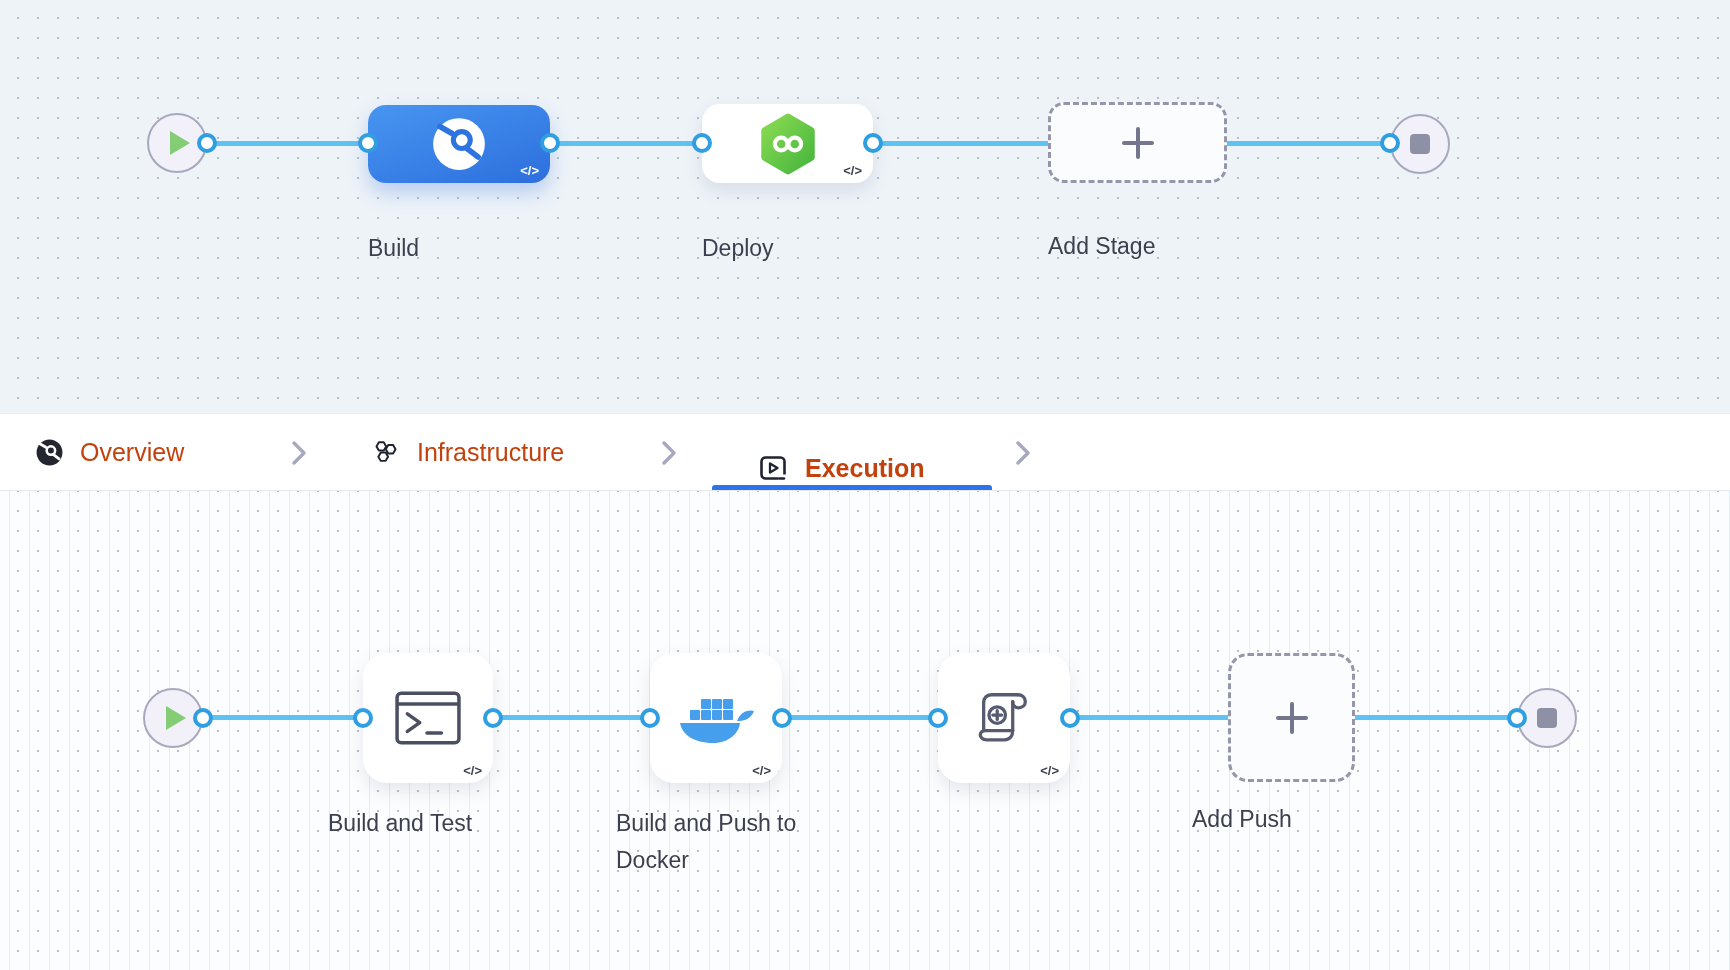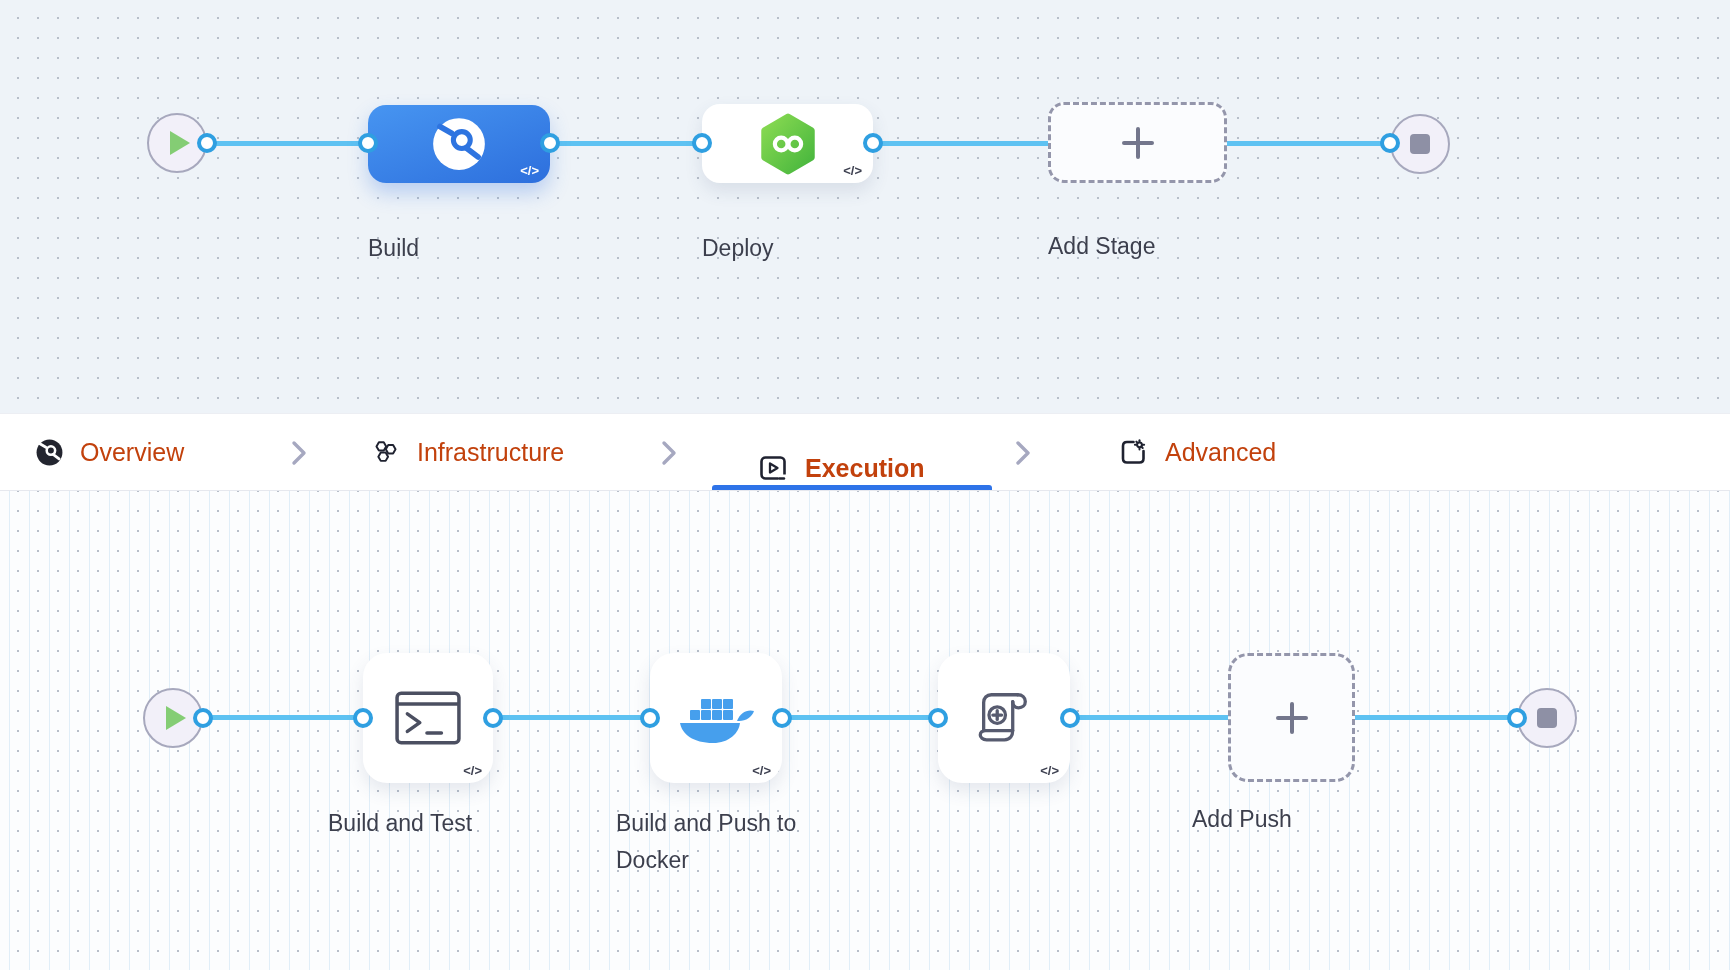--- a/index.html
+++ b/index.html
@@ -177,33 +177,20 @@
       <path d="M21,25.5 H26" stroke="#1f2230" stroke-width="2.4" stroke-linecap="round"></path>
       <path d="M12,10.5 L19.5,15 L12,19.5 Z" fill="none" stroke="#1f2230" stroke-width="2.3" stroke-linejoin="round"></path>
     </svg>
     <span class="tab-label active">Execution</span>
   </div>
 
   <svg class="tab-chevron" style="left:1014px;" width="18" height="26" viewBox="0 0 18 26">
     <polyline points="4,3 14,13 4,23" fill="none" stroke="#a6a8c0" stroke-width="3.4" stroke-linecap="round" stroke-linejoin="round"></polyline>
   </svg>
 
-  <div class="tab" style="left:1118px;">
-    <svg width="30" height="30" viewBox="0 0 30 30">
-      <path d="M15.5,5 H9 C6.2,5 5,6.2 5,9 V21.5 C5,24.3 6.2,25.5 9,25.5 H21.5 C24.3,25.5 25.5,24.3 25.5,21.5 V14" fill="none" stroke="#1f2230" stroke-width="2.6" stroke-linecap="round"></path>
-      <circle cx="21.5" cy="7.8" r="2.4" fill="none" stroke="#1f2230" stroke-width="2"></circle>
-      <line x1="21.5" y1="3.2" x2="21.5" y2="5" stroke="#1f2230" stroke-width="2" stroke-linecap="round"></line>
-      <line x1="21.5" y1="10.6" x2="21.5" y2="12.4" stroke="#1f2230" stroke-width="2" stroke-linecap="round"></line>
-      <line x1="16.9" y1="7.8" x2="18.7" y2="7.8" stroke="#1f2230" stroke-width="2" stroke-linecap="round"></line>
-      <line x1="24.3" y1="7.8" x2="26.1" y2="7.8" stroke="#1f2230" stroke-width="2" stroke-linecap="round"></line>
-      <line x1="18.3" y1="4.6" x2="19.5" y2="5.8" stroke="#1f2230" stroke-width="2" stroke-linecap="round"></line>
-      <line x1="23.5" y1="9.8" x2="24.7" y2="11" stroke="#1f2230" stroke-width="2" stroke-linecap="round"></line>
-    </svg>
-    <span class="tab-label">Advanced</span>
-  </div>
 
   <div class="tab-underline"></div>
 </div>
 
 <div class="canvas-bottom">
 
   <div class="flow-line" style="left:203px;top:224px;width:1314px;"></div>
 
   <div class="endpoint" style="left:143px;top:197px;">
     <div class="play-tri"></div>

